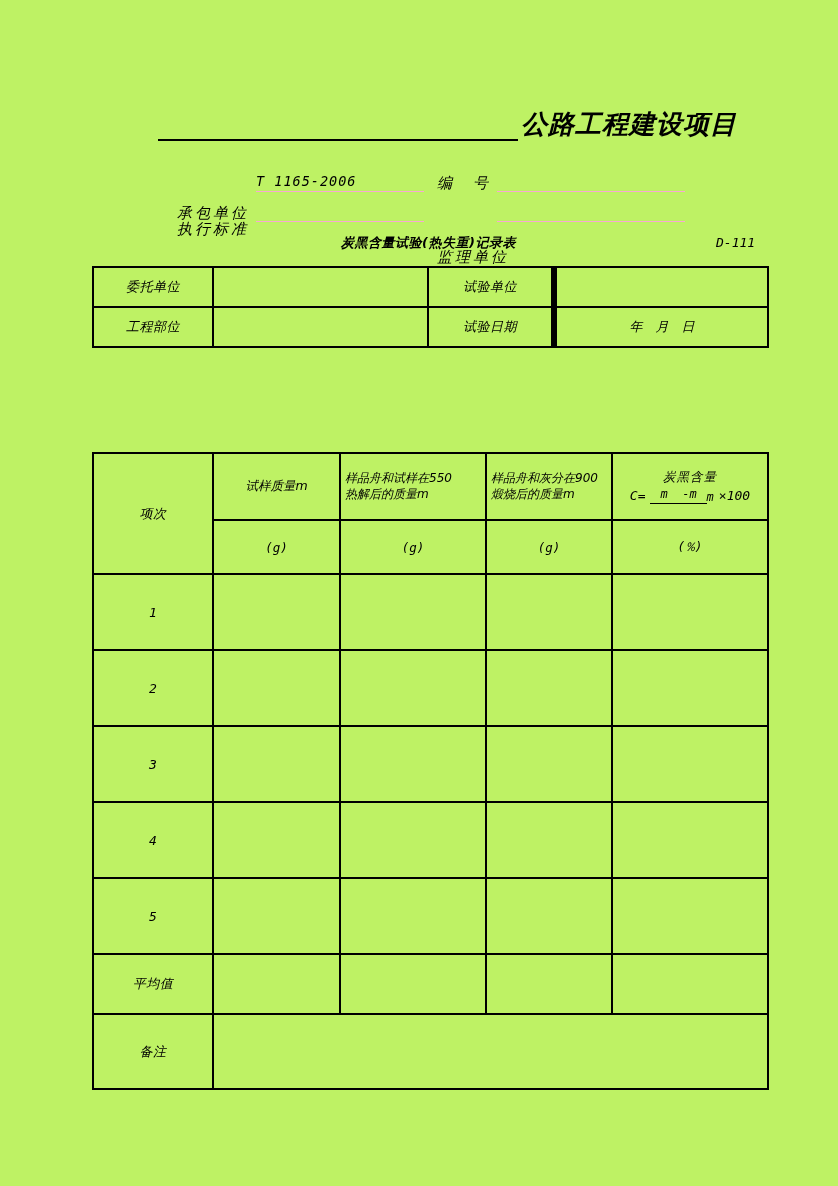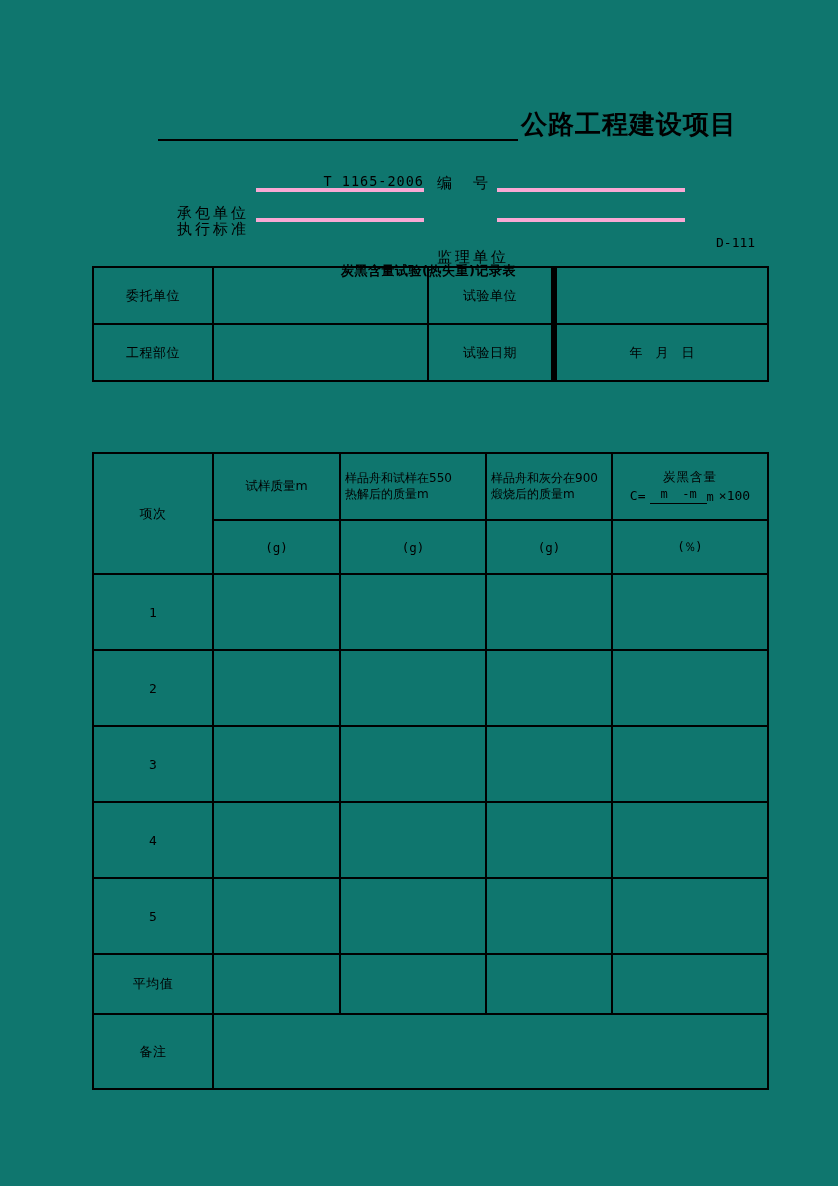--- a/index.html
+++ b/index.html
@@ -1,40 +1,40 @@
 <!DOCTYPE html>
 <html><head>
 <meta charset="utf-8">
 <style>
   * { margin:0; padding:0; box-sizing:border-box; }
   html,body { background:#fff; }
   .page {
-    position:relative; width:838px; height:1186px; background:#0f766e;
-    font-family:"DejaVu Sans", sans-serif; color:#000; overflow:hidden;
+    position:relative; width:838px; height:1186px; background:#bef264;
+    font-family:"DejaVu Sans", sans-serif; color:#000; overflow:hidden;font-style:italic;
   }
   .abs { position:absolute; }
   .mono { font-family:"DejaVu Sans Mono", monospace; }
 
   
   .title-underline { left:158px; top:119px; width:360px; height:22px; border-bottom:2px solid #000; }
   .page-title { left:521px; top:107px; font-size:26px; font-weight:bold; letter-spacing:1px; white-space:nowrap; }
 
   .lbl { font-size:15px; letter-spacing:3px; white-space:nowrap; }
-  .blank { border-bottom:4px solid #f9a8d4; height:22px; text-align:right; line-height:22px; }
+  .blank { border-bottom:1px solid #f9a8d4; height:22px; text-align:left; line-height:22px; }
   .blank-val { font-size:13.5px; letter-spacing:1px; }
 
-  .subtitle { left:341px; top:234px; font-size:13px; font-weight:600; letter-spacing:0.5px; white-space:nowrap;margin-top:28px; }
+  .subtitle { left:341px; top:234px; font-size:13px; font-weight:600; letter-spacing:0.5px; white-space:nowrap; }
   .form-code { left:716px; top:235px; font-size:13px;text-align:right; }
 
   
   table { border-collapse:collapse; table-layout:fixed; }
   .info-table, .data-table { position:absolute; left:92px; width:675px; border:2px solid #000; }
   td { border:2px solid #000; vertical-align:middle; font-size:13px; text-align:center; padding:0; overflow:hidden; }
 
-  .info-table td { height:57px; }
+  .info-table td { height:40px; }
   .info-table td.gl { border-left:6px solid #000000; }
   .lab { letter-spacing:0.5px; }
 
   .data-table td.thin { border-left:1.5px solid #3a3a3a; }
   .hdr-left { text-align:left; padding:0 4px; font-size:12px; line-height:1.3; letter-spacing:0; }
   .hdr-c { font-size:12.5px; }
   .unit { font-size:12.5px; }
   .row-num { font-size:13px; }
 
   

